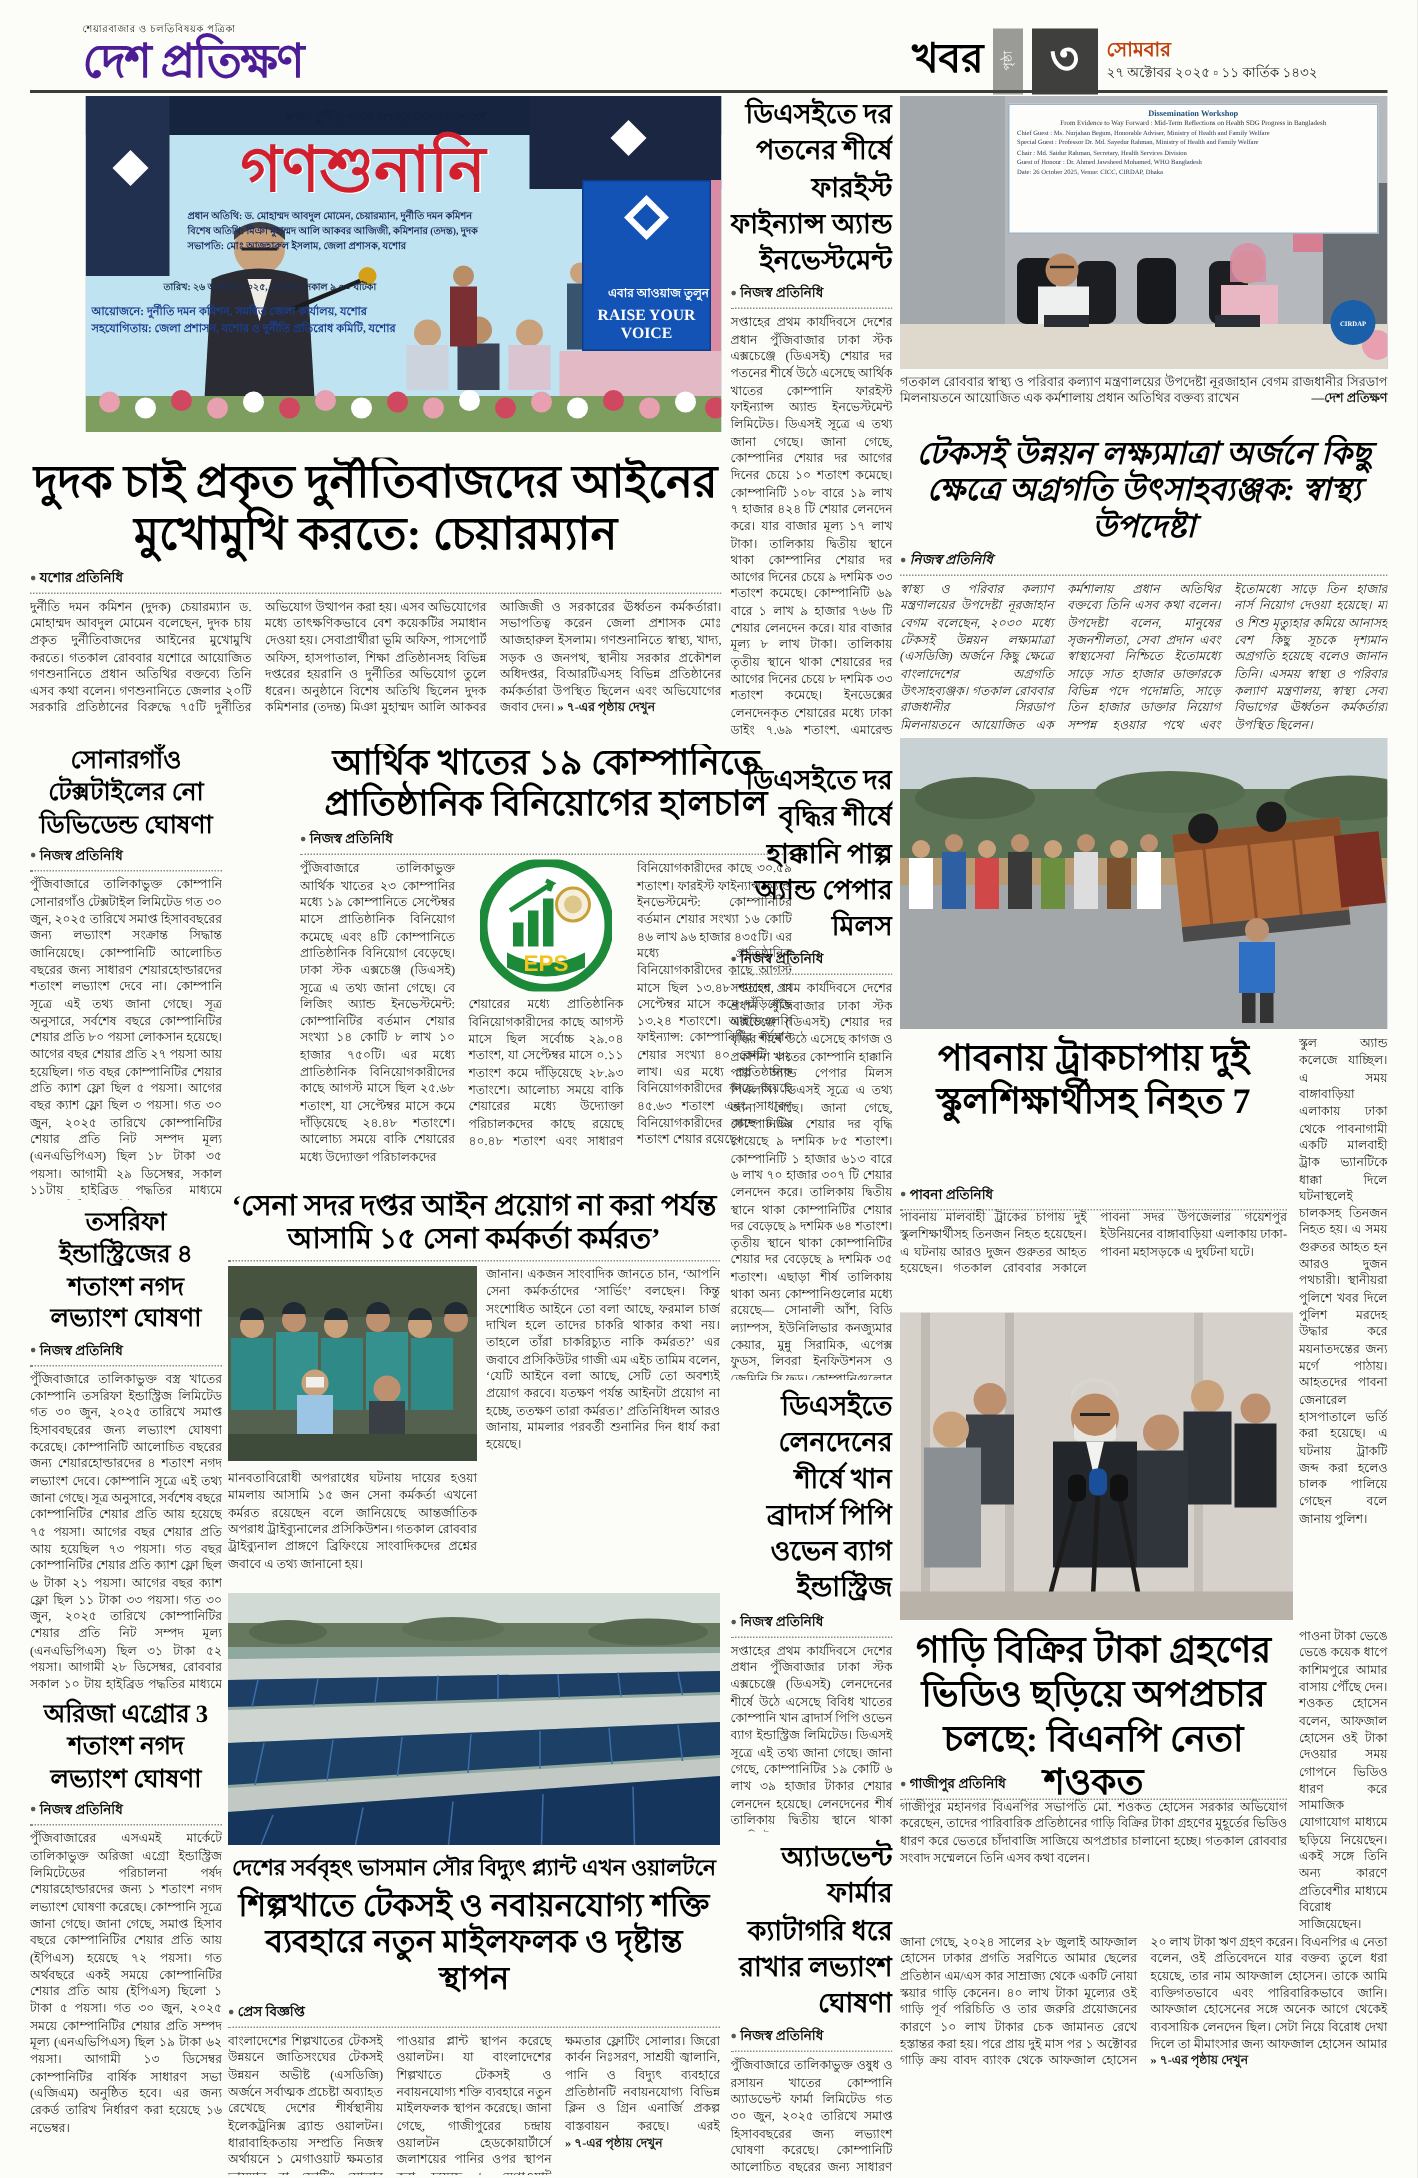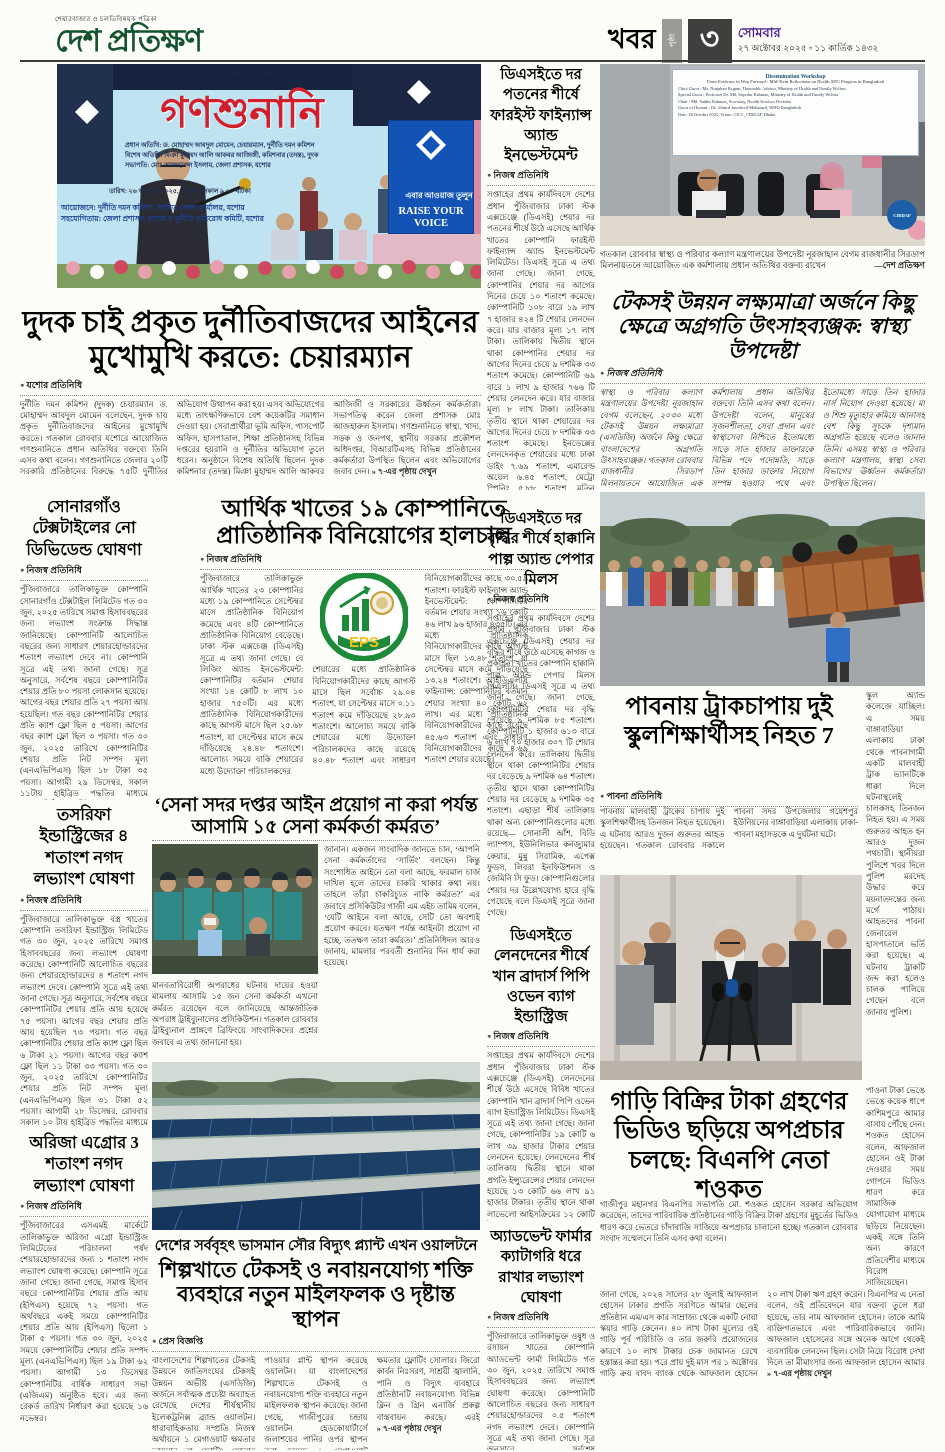--- a/index.html
+++ b/index.html
@@ -1,38 +1,38 @@
 <!DOCTYPE html>
 <html lang="bn"><head>
 <meta charset="utf-8">
 <style>
   html,body{margin:0;padding:0;background:#d9d9d4;}
   .page{position:relative;width:945px;height:1452px;margin:0 auto;background:#fcfcf9;
         font-family:"Liberation Serif","DejaVu Serif",serif;color:#111;overflow:hidden;}
   .abs{position:absolute;}
   
   .masthead-tag{font-size:6.5px;color:#222;letter-spacing:.5px;}
-  .masthead{font-size:31px;font-weight:bold;color:#14532d;line-height:1;letter-spacing:-1px;}
+  .masthead{font-size:31px;font-weight:bold;color:#4c1d95;line-height:1;letter-spacing:-1px;}
   .section-word{font-size:27px;font-weight:bold;color:#000;}
   .page-word-box{width:20px;height:44px;background:#9a9a97;color:#fff;font-size:8px;
         display:flex;align-items:center;justify-content:center;writing-mode:vertical-rl;transform:rotate(180deg);}
   .page-num-box{width:44px;height:44px;background:#3f3f3e;color:#fff;font-size:30px;font-weight:bold;
         display:flex;align-items:center;justify-content:center;}
-  .weekday{font-size:13px;font-weight:bold;color:#4c1d95;line-height:1.2;}
+  .weekday{font-size:13px;font-weight:bold;color:#c2410c;line-height:1.2;}
   .dateline{font-size:9px;color:#222;}
   .top-rule{border-top:2.5px solid #3c3c3c;}
   
   .article{overflow:hidden;}
   .headline{font-weight:bold;text-align:center;color:#000;line-height:1.16;}
   .h-xl{font-size:30px;}
   .h-lg{font-size:24px;line-height:1.22;}
   .h-md{font-size:21px;}
   .h-fin{font-size:23px;}
   .h-sm{font-size:16.5px;line-height:1.3;}
-  .h-xs{font-size:15px;line-height:1.35;}
+  .h-xs{font-size:18px;line-height:1.35;text-align:right;}
   .kicker{font-size:14.5px;font-weight:bold;text-align:center;color:#000;}
   .byline{font-size:9px;font-weight:bold;color:#111;margin-top:3px;}
   .byline .dot{color:#555;font-size:7px;vertical-align:1px;}
   .dotrule{border-bottom:1px dotted #8a8a8a;margin:2px 0 3px 0;}
   .body-text{font-size:8.2px;line-height:1.38;text-align:justify;color:#1b1b1b;}
   .cols-3{column-count:3;column-gap:9px;}
   .cols-2{column-count:2;column-gap:9px;}
   .more-inline{font-weight:bold;white-space:nowrap;}
   .caption{font-size:8.5px;line-height:1.35;text-align:justify;color:#1b1b1b;}
   .credit{font-weight:bold;float:right;}
@@ -472,20 +472,24 @@
           <line x1="162" y1="204" x2="146" y2="120" stroke="#1c1c1c" stroke-width="3"></line>
           <rect x="140" y="108" width="12" height="18" rx="5" fill="#111"></rect>
         </g>
         <rect x="0" y="186" width="262" height="19" fill="#b8b2a8"></rect>
       </svg>
     </div>
   </div>
 
   <div class="abs article" style="left:600px;top:1085px;width:325px;height:362px;">
     <div class="abs headline h-lg" style="left:0;top:2px;width:258px;font-family:Liberation Serif, serif;">গাড়ি বিক্রির টাকা গ্রহণের ভিডিও ছড়িয়ে অপপ্রচার চলছে: বিএনপি নেতা শওকত</div>
+    <div class="abs" style="left:0;top:94px;width:258px;">
+      <div class="byline"><span class="dot">●</span> <span>গাজীপুর প্রতিনিধি</span></div>
+      <div class="dotrule"></div>
+    </div>
     <div class="abs body-text" style="left:0;top:114px;width:258px;height:84px;">গাজীপুর মহানগর বিএনপির সভাপতি মো. শওকত হোসেন সরকার অভিযোগ করেছেন, তাদের পারিবারিক প্রতিষ্ঠানের গাড়ি বিক্রির টাকা গ্রহণের মুহূর্তের ভিডিও ধারণ করে ভেতরে চাঁদাবাজি সাজিয়ে অপপ্রচার চালানো হচ্ছে। গতকাল রোববার সংবাদ সম্মেলনে তিনি এসব কথা বলেন।</div>
     <div class="abs body-text" style="left:266px;top:0;width:59px;height:198px;">পাওনা টাকা ভেঙে ভেঙে কয়েক ধাপে কাশিমপুরে আমার বাসায় পৌঁছে দেন। শওকত হোসেন বলেন, আফজাল হোসেন ওই টাকা দেওয়ার সময় গোপনে ভিডিও ধারণ করে সামাজিক যোগাযোগ মাধ্যমে ছড়িয়ে নিয়েছেন। একই সঙ্গে তিনি অন্য কারণে প্রতিবেশীর মাধ্যমে বিরোধ সাজিয়েছেন।</div>
     <div class="abs body-text cols-2" style="left:0;top:204px;width:325px;height:156px;">
       <span>জানা গেছে, ২০২৪ সালের ২৮ জুলাই আফজাল হোসেন ঢাকার প্রগতি সরণিতে আমার ছেলের প্রতিষ্ঠান এম/এস কার সাম্রাজ্য থেকে একটি নোয়া স্কয়ার গাড়ি কেনেন। ৪০ লাখ টাকা মূল্যের ওই গাড়ি পূর্ব পরিচিতি ও তার জরুরি প্রয়োজনের কারণে ১০ লাখ টাকার চেক জামানত রেখে হস্তান্তর করা হয়। পরে প্রায় দুই মাস পর ১ অক্টোবর গাড়ি ক্রয় বাবদ ব্যাংক থেকে আফজাল হোসেন ২০ লাখ টাকা ঋণ গ্রহণ করেন। বিএনপির এ নেতা বলেন, ওই প্রতিবেদনে যার বক্তব্য তুলে ধরা হয়েছে, তার নাম আফজাল হোসেন। তাকে আমি ব্যক্তিগতভাবে এবং পারিবারিকভাবে জানি। আফজাল হোসেনের সঙ্গে অনেক আগে থেকেই ব্যবসায়িক লেনদেন ছিল। সেটা নিয়ে বিরোধ দেখা দিলে তা মীমাংসার জন্য আফজাল হোসেন আমার</span>
       <span class="more-inline">» ৭-এর পৃষ্ঠায় দেখুন</span>
     </div>
   </div>
 
 </div>
 

